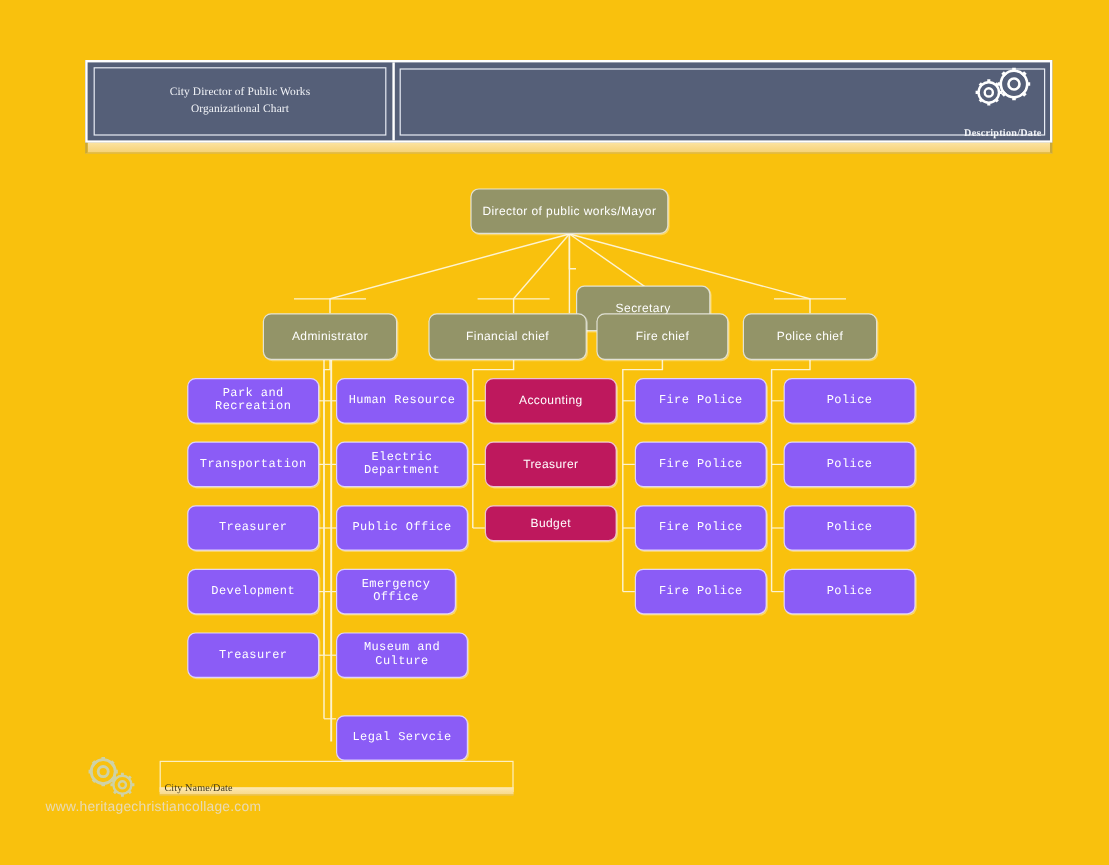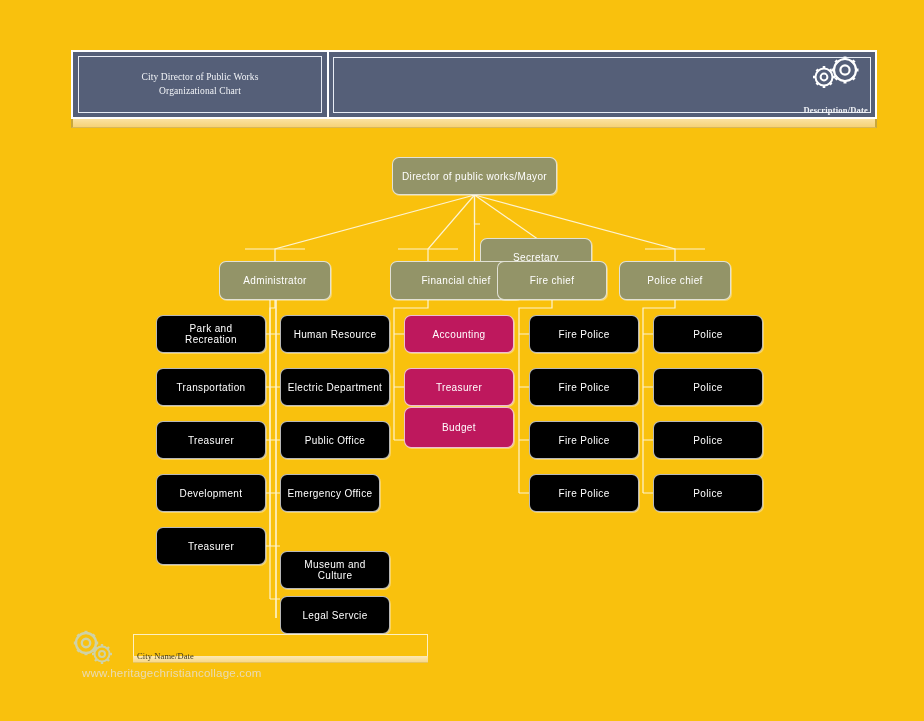--- a/index.html
+++ b/index.html
@@ -81,21 +81,21 @@
     display:flex; align-items:center; justify-content:center;
     color:#ffffff;
     font-size:10px;
     letter-spacing:.35px;
     text-align:center;
     border:1px solid rgba(255,255,255,.72);
     box-shadow:1px 1px 0 rgba(255,255,255,.35);
     padding:0 6px;
   }
   .node.olive { background:#939468; }
-  .node.teal  { background:#000000; }
+  .node.teal  { background:#8b5cf6;font-family:Liberation Mono, monospace; }
   .node.pink  { background:#be185d; }
 
   
   .footer-bar {
     position:absolute; left:133px; top:634px; width:295px; height:26px;
     border:1px solid #fdf0c2;
     box-sizing:border-box;
     background:transparent;
   }
   .footer-bar-shadow {
@@ -113,21 +113,20 @@
   }
   .footer-gears {
     position:absolute; left:70px; top:630px; width:48px; height:38px;
   }
   .watermark {
     position:absolute; left:38px; top:667px;
     color:#e8dcbe;
     font-size:11.5px;
     letter-spacing:.2px;
     opacity:.95;
-    margin-left:44px;
   }
 </style>
 </head>
 <body>
 
 <div id="canvas">
 
   <div class="header">
     <div class="header-title-box">
       <div class="header-title-inner">
@@ -218,21 +217,21 @@
   <div id="nodes">
       <div class="node olive" style="left: 392px; top: 157px; width: 165px; height: 38px;">
         <span>Director of public works/Mayor</span>
       </div>
       <div class="node olive" style="left: 480px; top: 210px; width: 112px; height: 38px; margin-top: 28px;">
         <span>Secretary</span>
       </div>
       <div class="node olive" style="left: 219px; top: 261px; width: 112px; height: 39px;">
         <span>Administrator</span>
       </div>
-      <div class="node olive" style="left: 390px; top: 261px; width: 132px; height: 39px;">
+      <div class="node olive" style="left: 357px; top: 261px; width: 132px; height: 39px;">
         <span>Financial chief</span>
       </div>
       <div class="node olive" style="left: 497px; top: 261px; width: 110px; height: 39px;">
         <span>Fire chief</span>
       </div>
       <div class="node olive" style="left: 619px; top: 261px; width: 112px; height: 39px;">
         <span>Police chief</span>
       </div>
       <div class="node teal" style="left: 156px; top: 315px; width: 110px; height: 38px;">
         <span>Park and Recreation</span>
@@ -254,33 +253,33 @@
       </div>
       <div class="node teal" style="left: 280px; top: 368px; width: 110px; height: 38px;">
         <span>Electric Department</span>
       </div>
       <div class="node teal" style="left: 280px; top: 421px; width: 110px; height: 38px;">
         <span>Public Office</span>
       </div>
       <div class="node teal" style="left: 280px; top: 474px; width: 100px; height: 38px;">
         <span>Emergency Office</span>
       </div>
-      <div class="node teal" style="left: 280px; top: 527px; width: 110px; height: 38px; margin-top: 24px;">
+      <div class="node teal" style="left: 280px; top: 527px; width: 110px; height: 38px;">
         <span>Museum and Culture</span>
       </div>
       <div class="node teal" style="left: 280px; top: 580px; width: 110px; height: 38px; margin-top: 16px;">
         <span>Legal Servcie</span>
       </div>
       <div class="node pink" style="left: 404px; top: 315px; width: 110px; height: 38px;">
         <span>Accounting</span>
       </div>
       <div class="node pink" style="left: 404px; top: 368px; width: 110px; height: 38px;">
         <span>Treasurer</span>
       </div>
-      <div class="node pink" style="left: 404px; top: 407px; width: 110px; height: 41px;">
+      <div class="node pink" style="left: 404px; top: 421px; width: 110px; height: 30px;">
         <span>Budget</span>
       </div>
       <div class="node teal" style="left: 529px; top: 315px; width: 110px; height: 38px;">
         <span>Fire Police</span>
       </div>
       <div class="node teal" style="left: 529px; top: 368px; width: 110px; height: 38px;">
         <span>Fire Police</span>
       </div>
       <div class="node teal" style="left: 529px; top: 421px; width: 110px; height: 38px;">
         <span>Fire Police</span>

